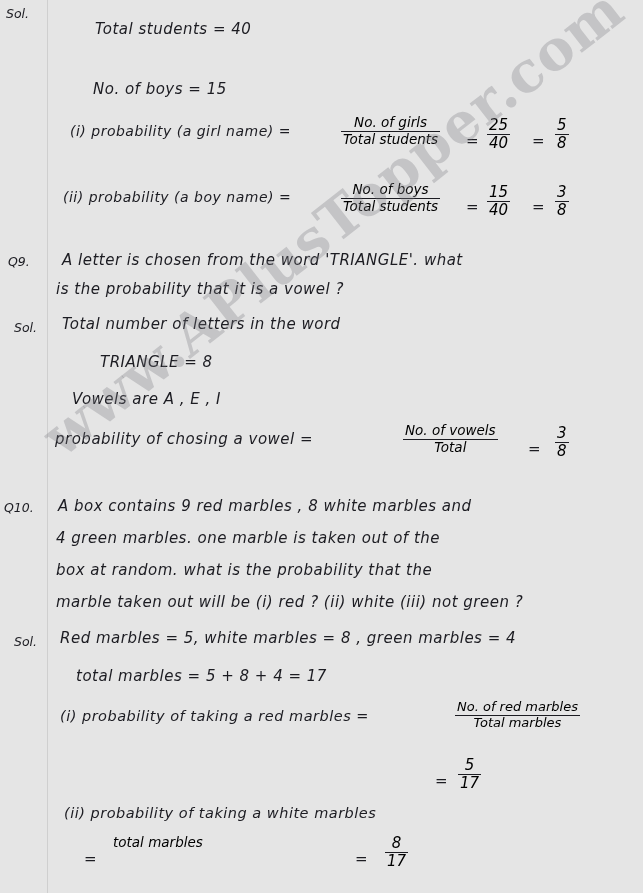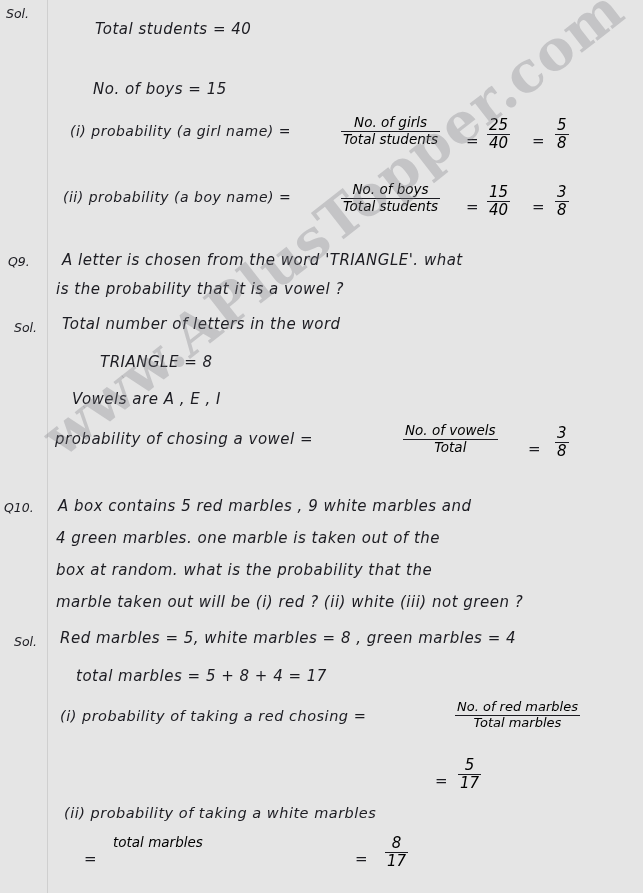--- a/index.html
+++ b/index.html
@@ -146,30 +146,30 @@
     <span class="num">No. of vowels</span>
     <span class="den">Total</span>
   </div>
   <div class="row" style="left:528px; top:440px; font-size:15px;">=</div>
   <div class="frac" style="position:absolute; left:552px; top:425px; font-size:15px; font-style:italic;">
     <span class="num">3</span>
     <span class="den">8</span>
   </div>
 
   <div class="tag" style="left:4px; top:500px;">Q10.</div>
-  <div class="row" style="left:58px; top:497px; font-size:15px;">A box contains 5 red marbles , 9 white marbles and</div>
+  <div class="row" style="left:58px; top:497px; font-size:15px;">A box contains 9 red marbles , 8 white marbles and</div>
   <div class="row" style="left:56px; top:529px; font-size:15px;">4 green marbles. one marble is taken out of the</div>
   <div class="row" style="left:56px; top:561px; font-size:15px;">box at random. what is the probability that the</div>
   <div class="row" style="left:56px; top:593px; font-size:15px;">marble taken out will be (i) red ? (ii) white (iii) not green ?</div>
 
   <div class="tag" style="left:14px; top:634px;">Sol.</div>
   <div class="row" style="left:60px; top:629px; font-size:15px;">Red marbles = 5,  white marbles = 8 ,  green marbles = 4</div>
   <div class="row" style="left:76px; top:667px; font-size:15px;">total marbles  = 5 + 8 + 4  = 17</div>
 
-  <div class="row" style="left:60px; top:708px; font-size:14.5px;">(i) probability of taking a red chosing =</div>
+  <div class="row" style="left:60px; top:708px; font-size:14.5px;">(i) probability of taking a red marbles =</div>
   <div class="frac" style="position:absolute; left:452px; top:700px; font-size:13px; font-style:italic;">
     <span class="num">No. of red marbles</span>
     <span class="den">Total marbles</span>
   </div>
   <div class="row" style="left:435px; top:772px; font-size:15px;">=</div>
   <div class="frac" style="position:absolute; left:455px; top:757px; font-size:15px; font-style:italic;">
     <span class="num">5</span>
     <span class="den">17</span>
   </div>
 

